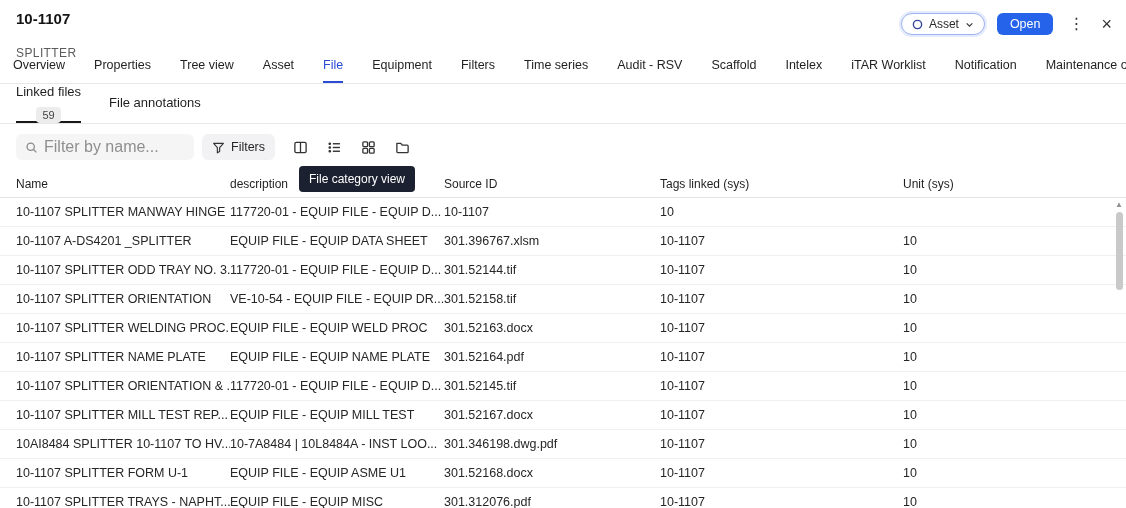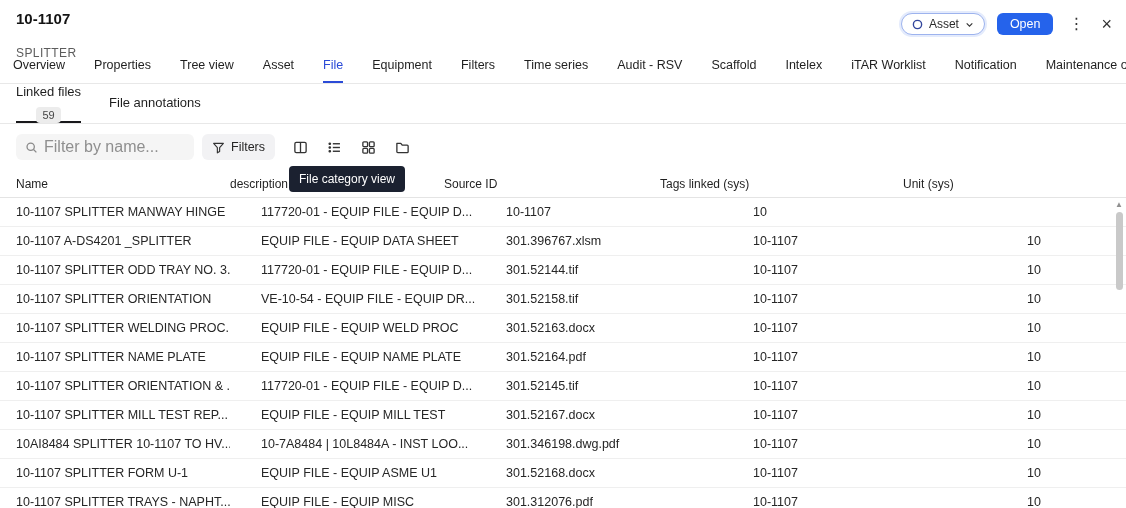--- a/index.html
+++ b/index.html
@@ -39,27 +39,27 @@
     font-family:"Liberation Sans","DejaVu Sans",sans-serif; }
   .search-box input::placeholder { color:#8f8f8f; }
   .filters-btn { display:flex; align-items:center; gap:6px; background:#f2f2f4; border:none; border-radius:6px;
     height:26px; padding:0 10px; font-size:12.5px; color:#262626; cursor:pointer;
     font-family:"Liberation Sans","DejaVu Sans",sans-serif; }
   .iconbtn { width:26px; height:26px; display:flex; align-items:center; justify-content:center; border:none;
     background:transparent; border-radius:6px; cursor:pointer; color:#333; }
   .iconbtn.spaced { margin-left:4px; }
 
   
-  .tooltip { position:absolute; left:289px; top:166px; background:var(--tooltip-bg,#1b2130); color:#fff;
+  .tooltip { position:absolute; left:299px; top:166px; background:var(--tooltip-bg,#1b2130); color:#fff;
     font-size:12px; padding:6px 10px; border-radius:4px; z-index:6; white-space:nowrap; }
 
   
   .thead, .trow { display:grid; grid-template-columns:214px 214px 216px 243px 1fr; padding-left:16px; align-items:center; }
   .thead { height:28px; border-bottom:1px solid #e4e4e4; font-size:12px; font-weight:500; color:#1f1f1f; }
-  .trow { height:29px; border-bottom:1px solid #efefef; font-size:12.5px; color:#262626; cursor:pointer;gap:31px; }
+  .trow { height:29px; border-bottom:1px solid #efefef; font-size:12.5px; color:#262626; cursor:pointer; }
   .cell { white-space:nowrap; overflow:hidden; padding-right:14px; }
 
   
   .scroll-up-arrow { position:absolute; right:2px; top:200px; font-size:8px; color:#909090; width:10px; text-align:center; }
   .scroll-thumb { position:absolute; right:3px; top:212px; width:7px; height:78px; background:#c9c9c9; border-radius:4px; cursor:pointer; }
 </style>
 </head>
 <body>
 
 <div class="page">

